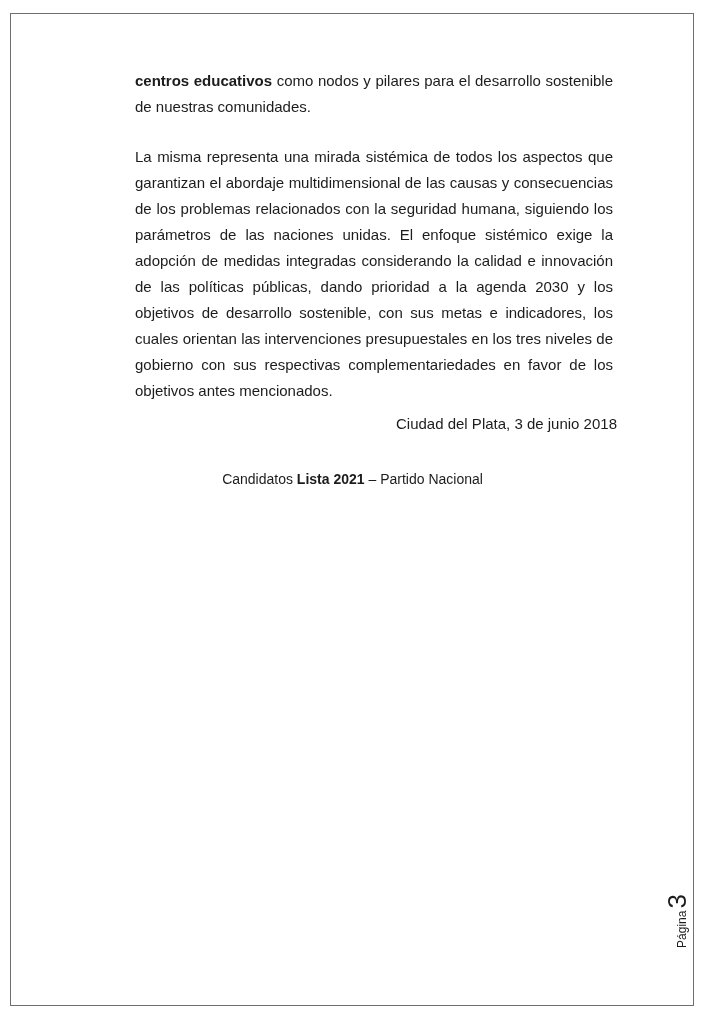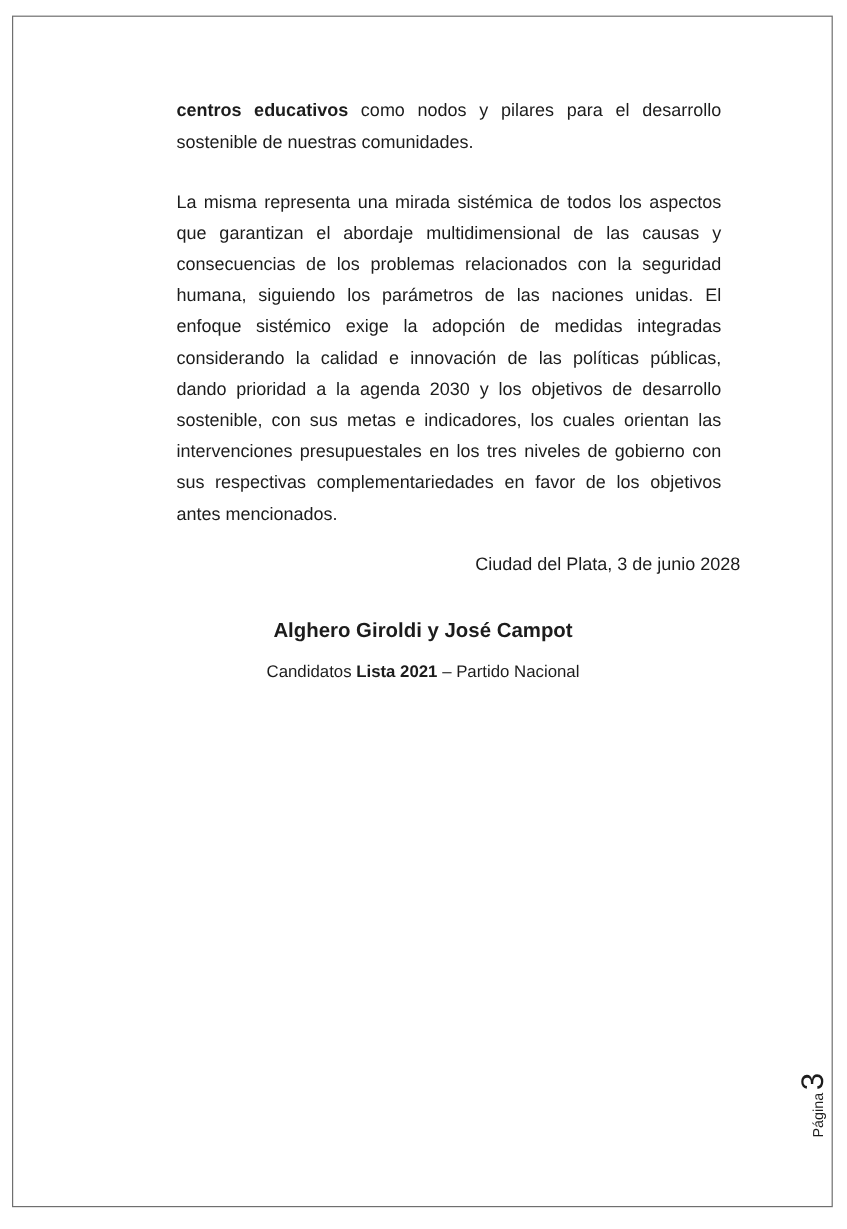--- a/index.html
+++ b/index.html
@@ -27,21 +27,21 @@
   .content {
     position: absolute;
     left: 131px;
     top: 64px;
     width: 486px;
   }
   .para {
     font-size: 15px;
     line-height: 26px;
     text-align: justify;
-    margin: 16px;
+    margin: 4px;
   }
   .para + .para {
     margin-top: 24px;
   }
   .bold {
     font-weight: bold;
   }
   .date-line {
     font-size: 15px;
     line-height: 26px;
@@ -84,22 +84,21 @@
 <body>
 
 <div class="page-border"></div>
 
 <div class="content">
 
   <p class="para"><span class="bold">centros educativos</span><span> como nodos y pilares para el desarrollo sostenible de nuestras comunidades.</span></p>
 
   <p class="para">La misma representa una mirada sistémica de todos los aspectos que garantizan el abordaje multidimensional de las causas y consecuencias de los problemas relacionados con la seguridad humana, siguiendo los parámetros de las naciones unidas. El enfoque sistémico exige la adopción de medidas integradas considerando la calidad e innovación de las políticas públicas, dando prioridad a la agenda 2030 y los objetivos de desarrollo sostenible, con sus metas e indicadores, los cuales orientan las intervenciones presupuestales en los tres niveles de gobierno con sus respectivas complementariedades en favor de los objetivos antes mencionados.</p>
 
-  <p class="date-line">Ciudad del Plata, 3 de junio 2028</p>
+  <p class="date-line">Ciudad del Plata, 3 de junio 2018</p>
 
   <div class="signature">
-    <p class="sig-names">Alghero Giroldi y José Campot</p>
     <p class="sig-line"><span>Candidatos </span><span class="bold">Lista 2021</span><span> – Partido Nacional</span></p>
   </div>
 
 </div>
 
 <div class="page-num"><span class="label">Página</span><span class="num">3</span></div>
 
 </body></html>

